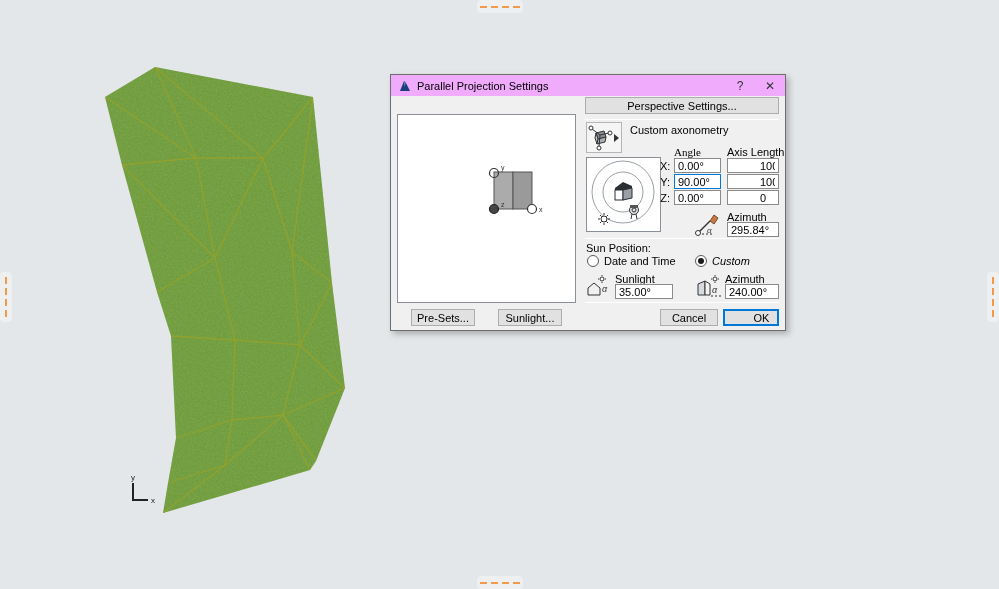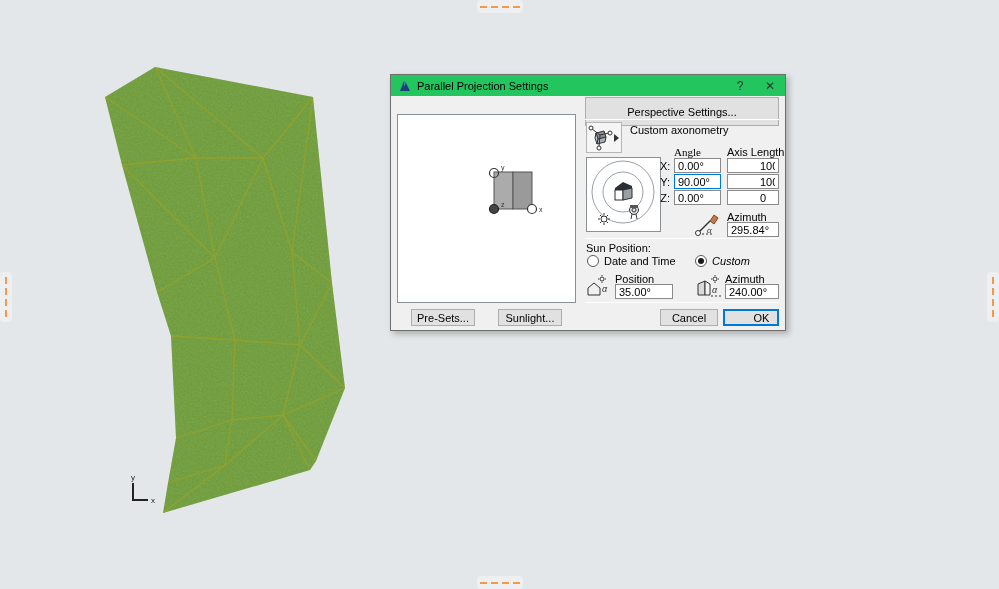--- a/index.html
+++ b/index.html
@@ -28,38 +28,38 @@
   #marker-bottom { left:477px; top:576px; }
   #marker-left { left:0; top:272px; }
   #marker-right { left:987px; top:272px; }
 
   
   .dialog {
     position:absolute; left:390px; top:74px; width:396px; height:257px;
     background:#f0f0f0; border:1px solid #6e6e6e;
     box-shadow:3px 3px 6px rgba(0,0,0,.25);
   }
-  .titlebar { position:absolute; left:0; top:0; right:0; height:21px; background:#22c55e; display:flex; align-items:center; }
+  .titlebar { position:absolute; left:0; top:0; right:0; height:21px; background:#f0abfc; display:flex; align-items:center; }
   .titlebar .app-icon { width:12px; height:12px; margin:0 6px 0 8px; }
   .titlebar .title { font-size:11px; color:#000; }
   .titlebar .tb-btns { margin-left:auto; display:flex; }
   .tb-btn { width:30px; height:21px; display:flex; align-items:center; justify-content:center; font-size:12px; color:#333; cursor:default; }
 
   .panel-sunken { position:absolute; background:#fff; border:1px solid #8a8f98; }
   #preview-panel { left:6px; top:39px; width:179px; height:189px; }
   #compass-panel { left:195px; top:82px; width:75px; height:75px; }
 
   .btn {
     position:absolute; background:#e1e1e1; border:1px solid #adadad;
     font-family:"Liberation Sans", sans-serif; font-size:11px; color:#000;
     display:flex; align-items:center; justify-content:center; cursor:default;
   }
   .btn.default { border:2px solid #0078d7;padding-left:21px; }
 
-  #btn-perspective { left:194px; top:22px; width:194px; height:29px; }
+  #btn-perspective { left:194px; top:22px; width:194px; height:17px; }
   #btn-presets  { left:20px;  top:234px; width:64px; height:17px; }
   #btn-sunlight { left:107px; top:234px; width:64px; height:17px; }
   #btn-cancel   { left:269px; top:234px; width:58px; height:17px; }
   #btn-ok       { left:332px; top:234px; width:56px; height:17px; }
 
   .sep { position:absolute; height:1px; background:#cdcdcd; border-bottom:1px solid #fff; }
   #sep1 { left:194px; top:44px; width:194px; }
   #sep2 { left:194px; top:163px; width:194px; }
   #sep3 { left:194px; top:227px; width:194px; }
 
@@ -294,21 +294,21 @@
     <path d="M3 14 L9 9 L15 14 L15 21 L3 21 Z" fill="none" stroke="#333"></path>
     <g stroke="#333">
         <circle cx="17" cy="5" r="2" fill="#fff"></circle>
       <line x1="17" y1="1" x2="17" y2="2"></line>
         <line x1="17" y1="8" x2="17" y2="9"></line>
       <line x1="13" y1="5" x2="14" y2="5"></line>
         <line x1="20" y1="5" x2="21" y2="5"></line>
       </g>
     <text x="17" y="18" font-size="9" font-style="italic" fill="#333">α</text>
   </svg>
-  <span class="small-label" style="left:224px; top:198px;">Position</span>
+  <span class="small-label" style="left:224px; top:198px;">Sunlight</span>
   <input class="field" style="left: 224px; top: 209px; width: 58px;" value="35.00°">
 
   <svg class="mini-icon" style="left:304px; top:199px;" width="28" height="24" viewBox="0 0 28 24">
     <path d="M3 10 L10 7 L10 21 L3 21 Z" fill="#d8dbde" stroke="#333"></path>
     <path d="M10 7 L15 10 L15 21 L10 21 Z" fill="#f2f2f2" stroke="#333"></path>
     <g stroke="#333">
         <circle cx="20" cy="5" r="2" fill="#fff"></circle>
       <line x1="20" y1="1" x2="20" y2="2"></line>
         <line x1="20" y1="8" x2="20" y2="9"></line>
       <line x1="16" y1="5" x2="17" y2="5"></line>

